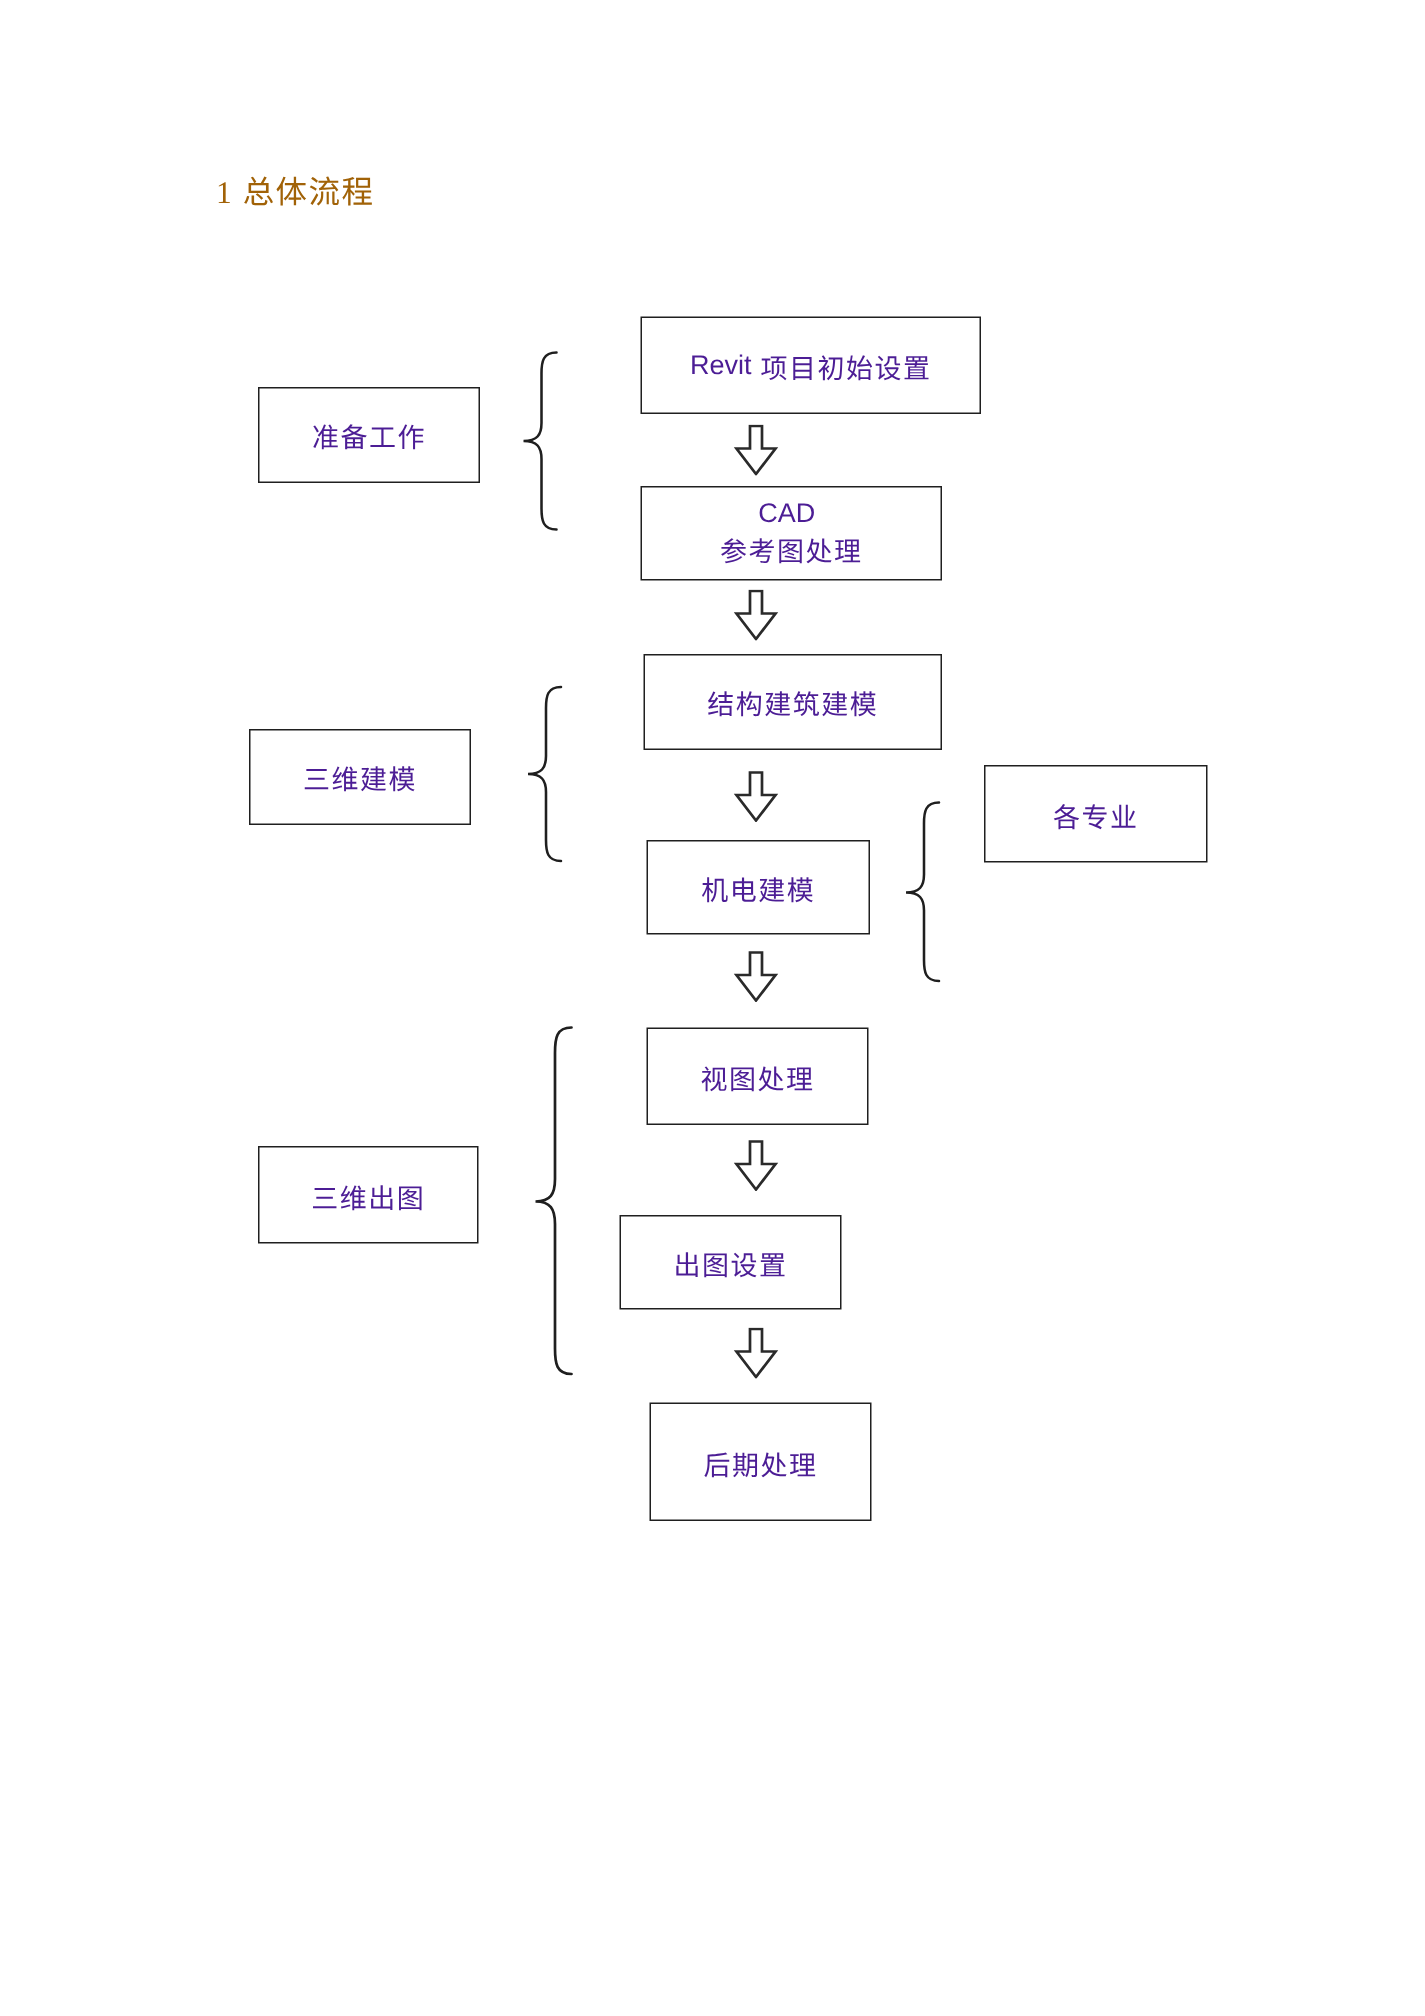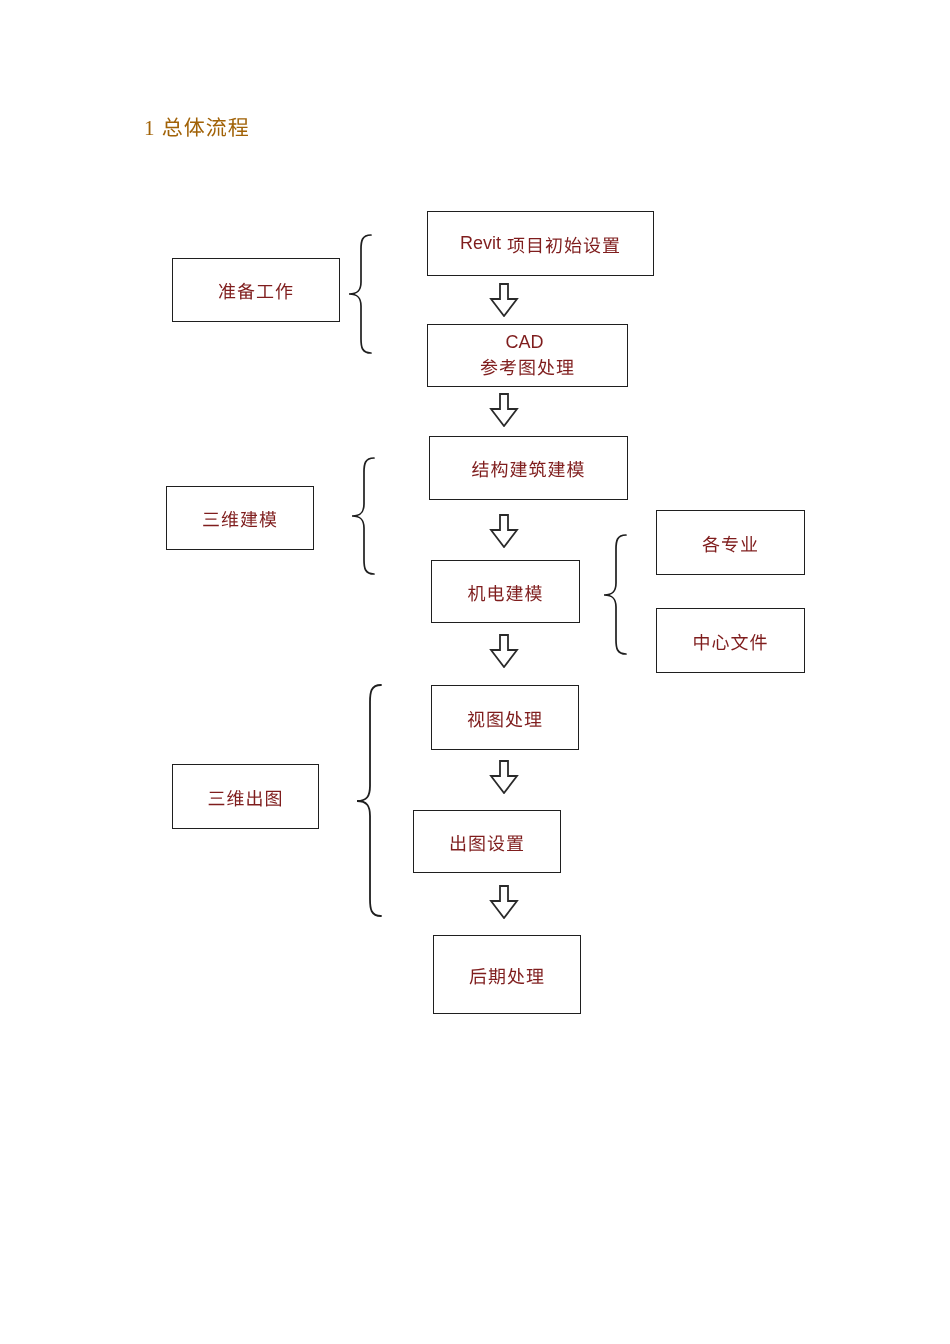--- a/index.html
+++ b/index.html
@@ -28,21 +28,21 @@
   }
   .box {
     position: absolute;
     box-sizing: border-box;
     background: #ffffff;
     border: 1.6px solid #1f1f1f;
     display: flex;
     align-items: center;
     justify-content: center;
     font-size: 18px;
-    color: #7f1d1d;
+    color: #4c1d95;
     letter-spacing: 1px;
     white-space: nowrap;
   }
   .latin {
     font-family: "Liberation Sans", "DejaVu Sans", sans-serif;
     letter-spacing: 0;
     margin-right: 0.33em;
   }
   .latin:empty { display: none; }
   .arrow, .brace {
@@ -81,39 +81,36 @@
   </div>
 
   <div class="box" style="left:413px; top:810px; width:148px; height:63px;">
     <span>出图设置</span>
   </div>
 
   <div class="box" style="left:433px; top:935px; width:148px; height:79px;justify-content:center;">
     <span>后期处理</span>
   </div>
 
-  <div class="box" style="left:172px; top:258px; width:168px; height:64px;">
+  <div class="box" style="left:172px; top:258px; width:148px; height:64px;">
     <span>准备工作</span>
   </div>
 
   <div class="box" style="left:166px; top:486px; width:148px; height:64px;">
     <span>三维建模</span>
   </div>
 
   <div class="box" style="left:172px; top:764px; width:147px; height:65px;">
     <span>三维出图</span>
   </div>
 
   <div class="box" style="left:656px; top:510px; width:149px; height:65px;">
     <span>各专业</span>
   </div>
 
-  <div class="box" style="left:656px; top:608px; width:149px; height:65px;">
-    <span>中心文件</span>
-  </div>
 
   <div class="arrow" style="left:489px; top:283px;">
     <svg width="30" height="34" viewBox="0 0 30 34">
         <path d="M11 1 L19 1 L19 16 L28 16 L15 33 L2 16 L11 16 Z" fill="#ffffff" stroke="#2a2a2a" stroke-width="1.8"></path>
       </svg>
   </div>
   <div class="arrow" style="left:489px; top:393px;">
     <svg width="30" height="34" viewBox="0 0 30 34">
         <path d="M11 1 L19 1 L19 16 L28 16 L15 33 L2 16 L11 16 Z" fill="#ffffff" stroke="#2a2a2a" stroke-width="1.8"></path>
       </svg>

